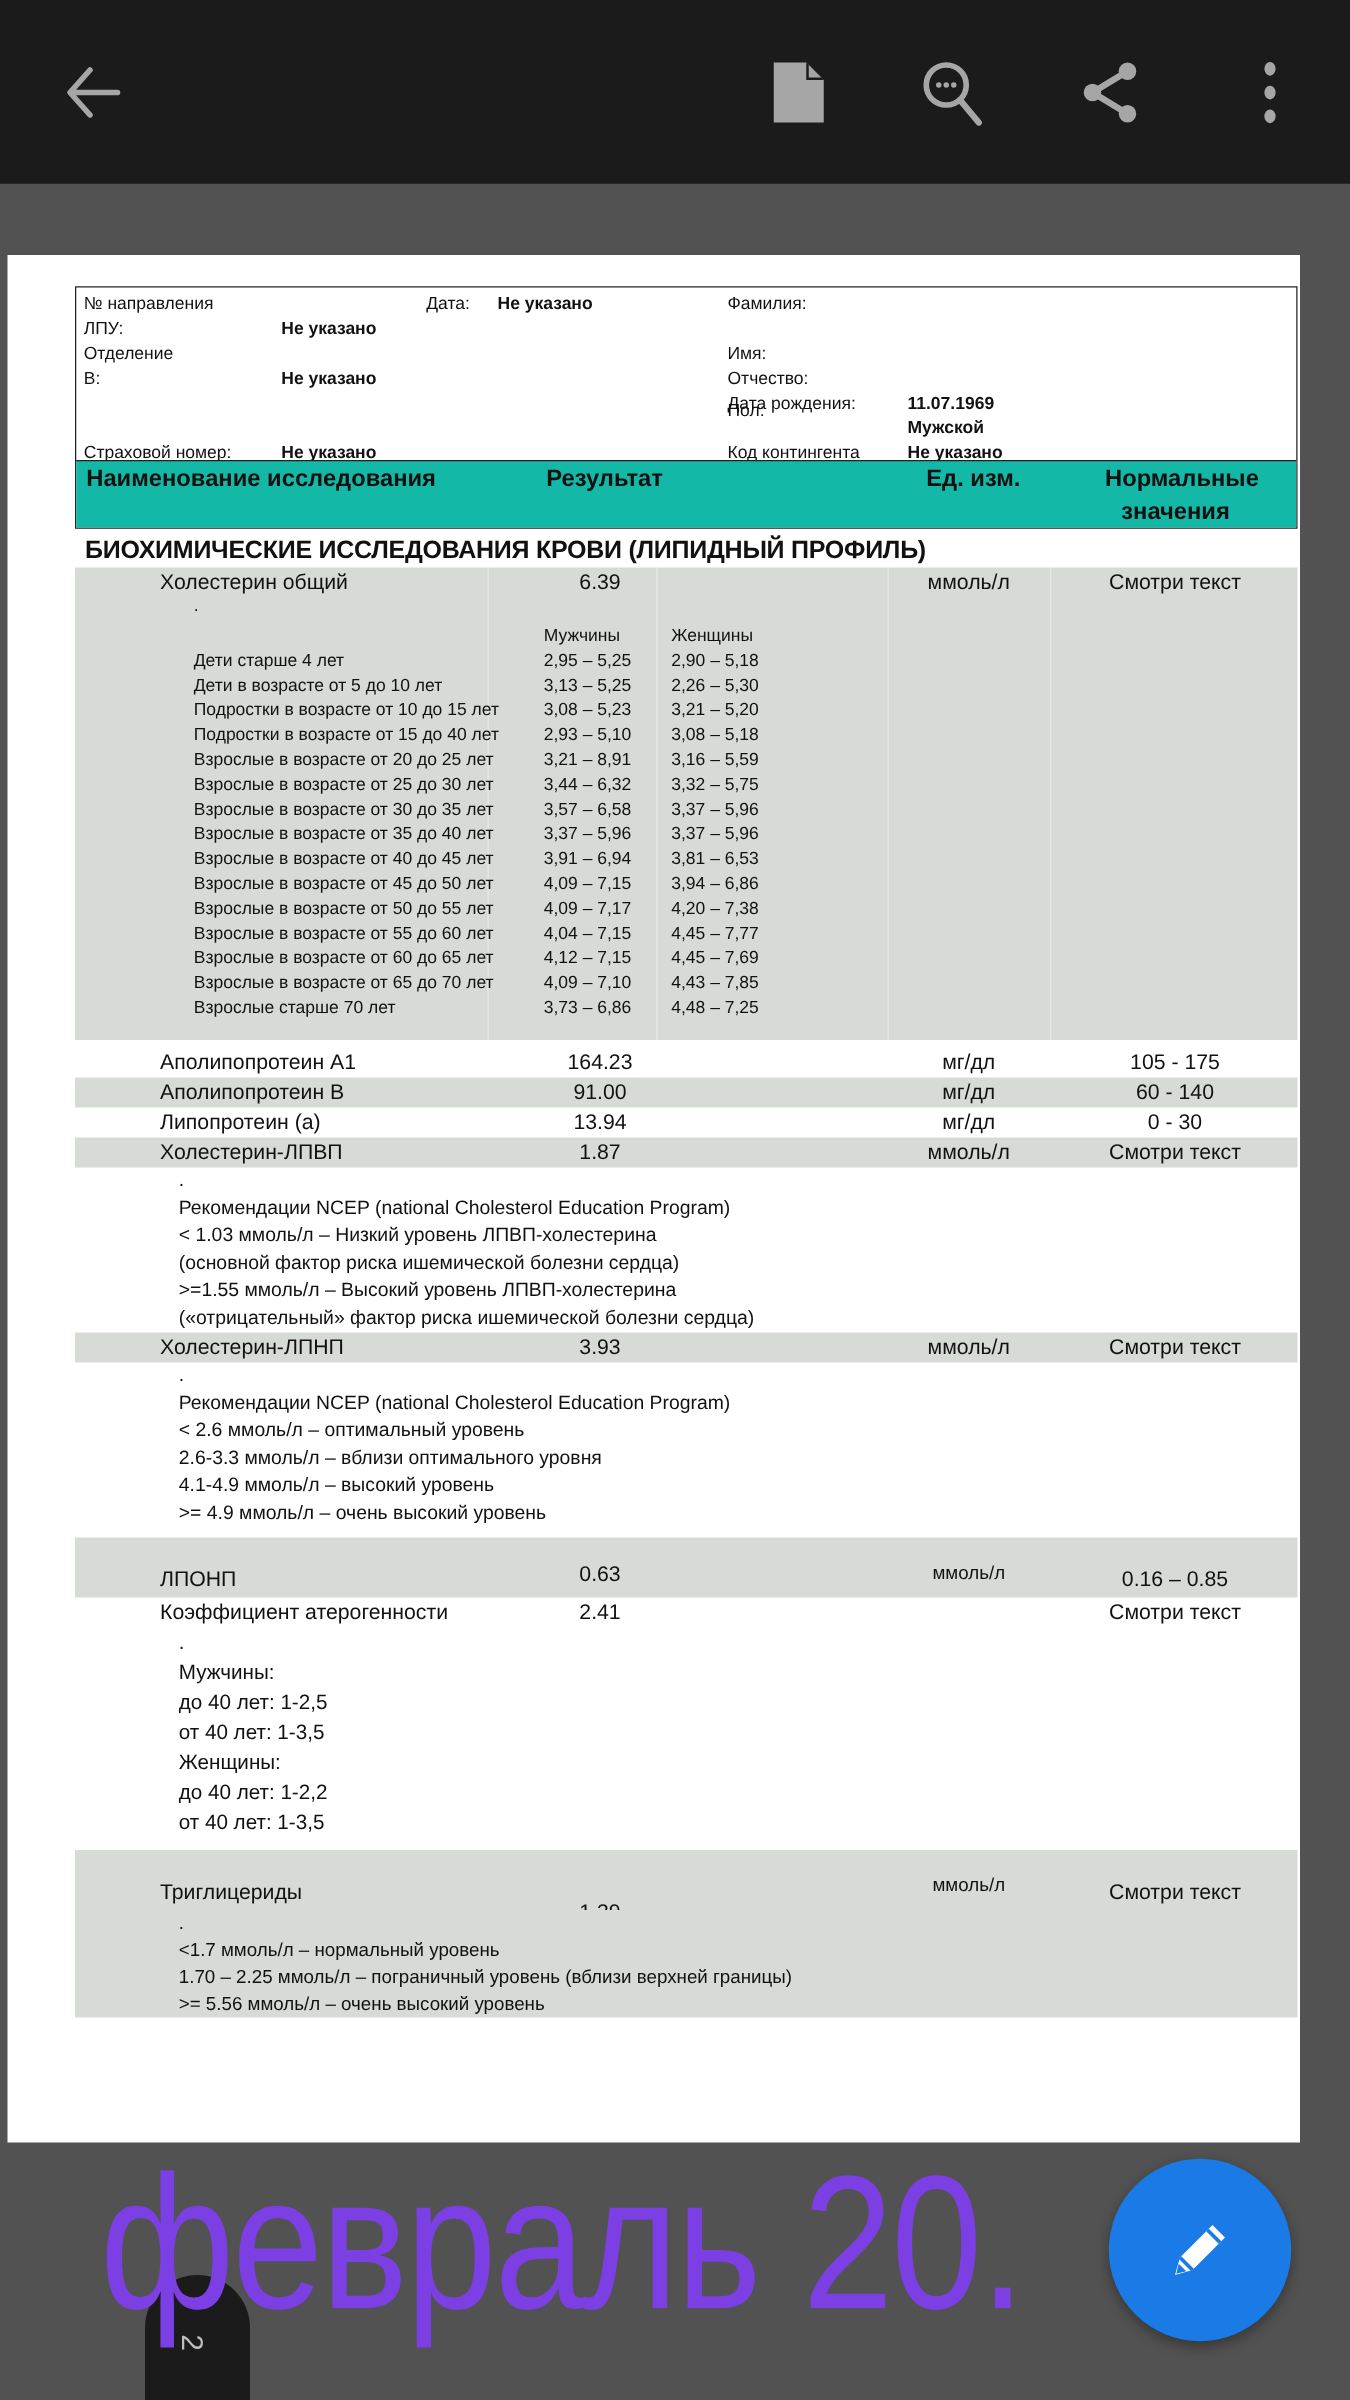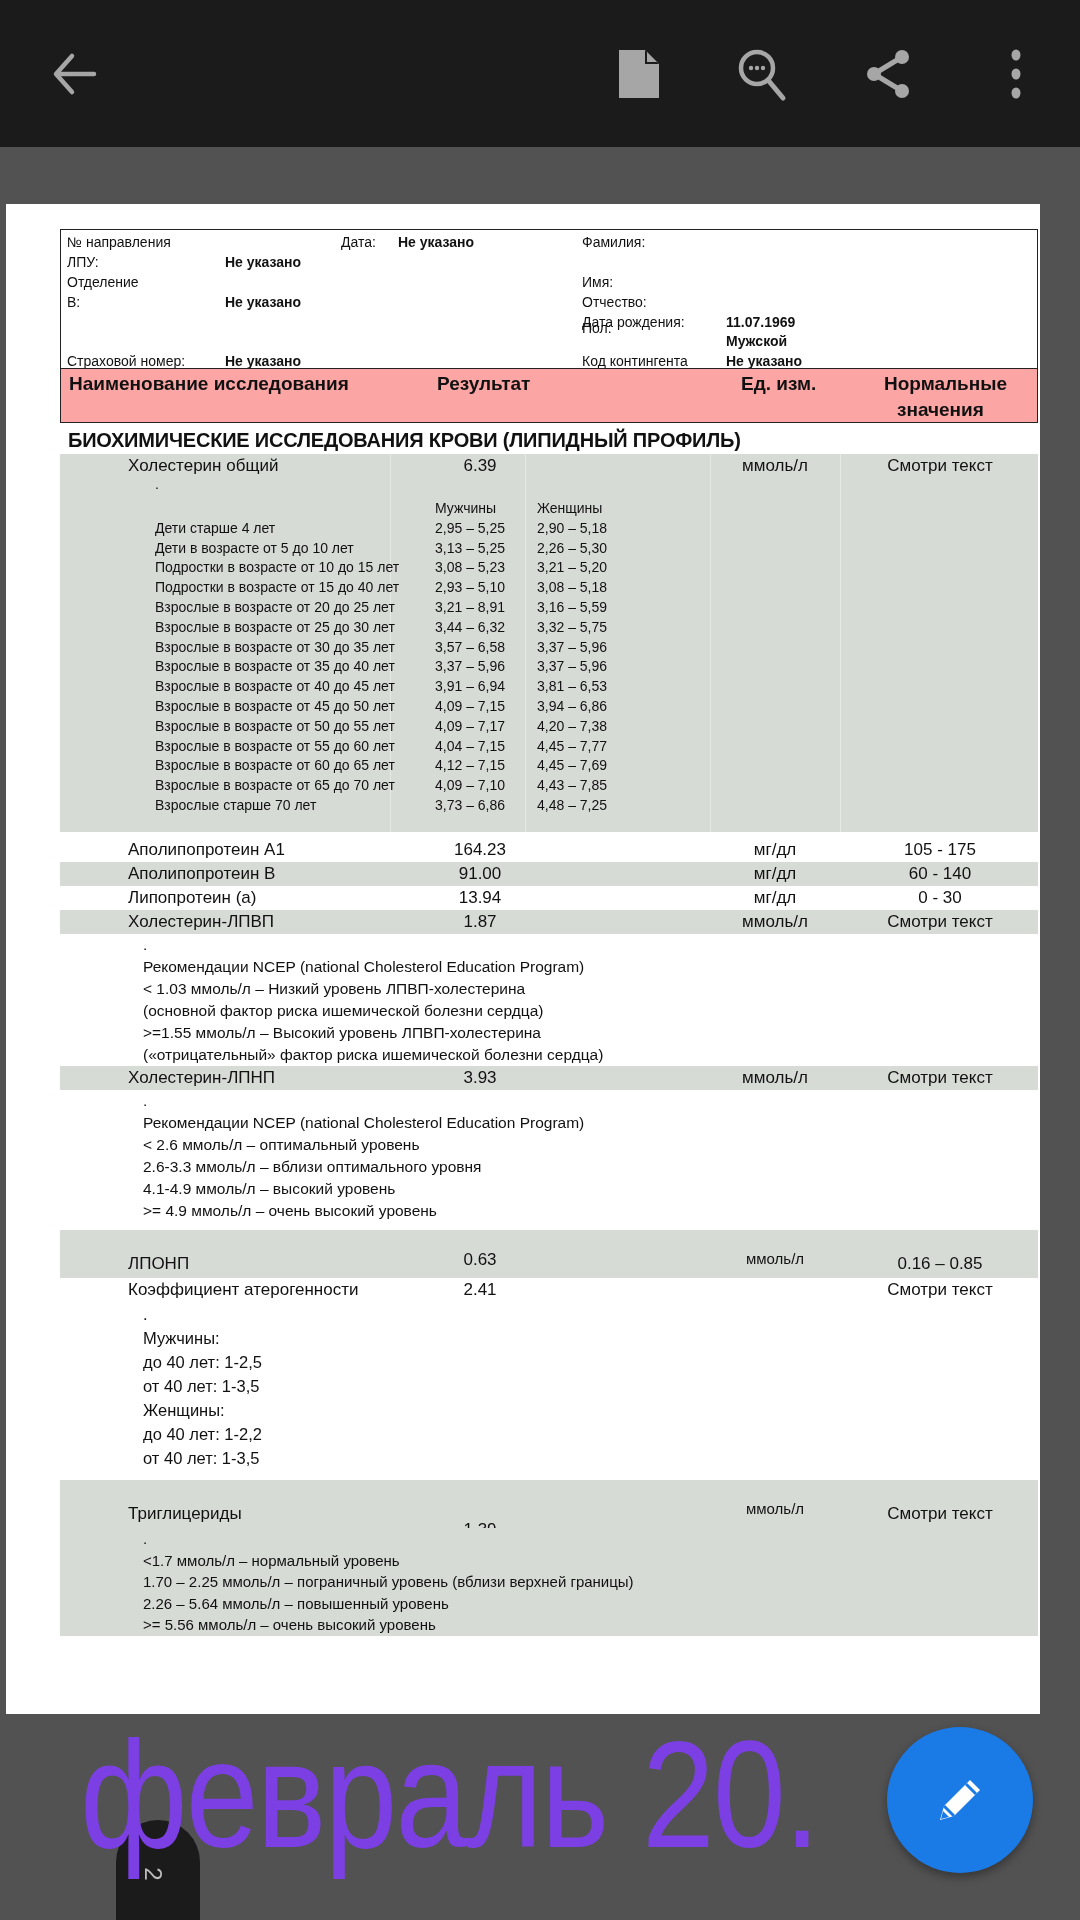--- a/index.html
+++ b/index.html
@@ -5,21 +5,21 @@
   html, body { margin:0; padding:0; }
   body { width:1080px; height:1920px; background:#525252; position:relative; overflow:hidden; font-family:"Liberation Sans", sans-serif; }
   .topbar { position:absolute; left:0; top:0; width:1080px; height:147px; background:#1b1b1b; }
   .tb-icon { position:absolute; top:40px; width:68px; height:68px; display:flex; align-items:center; justify-content:center; cursor:pointer; }
   .tb-icon svg { display:block; }
   .page { position:absolute; left:6px; top:204px; width:1034px; height:1510px; background:#ffffff; }
   .doc { position:absolute; left:54px; top:25px; width:978px; font-family:"Liberation Sans", sans-serif; color:#111; }
   .hdr-box { position:relative; border:1.5px solid #222; height:192px; font-size:14px; }
   .hf { position:absolute; white-space:nowrap; }
   .hf.b { font-weight:bold; }
-  .col-head { position:absolute; left:0; right:0; top:138px; bottom:0; background:#fca5a5; border-top:1.5px solid #222; }
+  .col-head { position:absolute; left:0; right:0; top:138px; bottom:0; background:#14b8a6; border-top:1.5px solid #222; }
   .col-head span { position:absolute; font-weight:bold; font-size:19px; white-space:nowrap; }
   .section-title { font-weight:bold; font-size:20px; padding:6px 8px 2px 8px; letter-spacing:-0.2px; }
   .row { position:relative; font-size:17px; height:24px; }
   .row.shade { background:#d7dbd6; }
   .row span { position:absolute; top:2px; white-space:nowrap; }
   .c-name { left:20px;margin-left:48px; }
   .c-res { left:370px; width:100px; text-align:center; }
   .c-unit { left:650px; width:130px; text-align:center; }
   .c-norm { left:790px; width:180px; text-align:center; }
   .note { position:relative; font-size:15.5px; line-height:22px; padding-left:83px; }
@@ -293,21 +293,20 @@
     <div class="row shade" style="height:48px;">
       <span class="c-name" style="top:24px;">Триглицериды</span>
       <span class="c-res" style="top:40px;text-align:center;">1.39</span>
       <span class="c-unit" style="top:20px;font-size:15px;">ммоль/л</span>
       <span class="c-norm" style="top:24px;">Смотри текст</span>
     </div>
     <div class="note shade" style="font-size:15px;line-height:21.5px;">
       <div>.</div>
       <div>&lt;1.7 ммоль/л – нормальный уровень</div>
       <div>1.70 – 2.25 ммоль/л – пограничный уровень (вблизи верхней границы)</div>
-      <div>2.26 – 5.64 ммоль/л – повышенный уровень</div>
       <div>&gt;= 5.56 ммоль/л – очень высокий уровень</div>
     </div>
   </div>
 </div>
 
 <div class="page-tab">
   <span>2</span>
 </div>
 
 <div class="fab">

